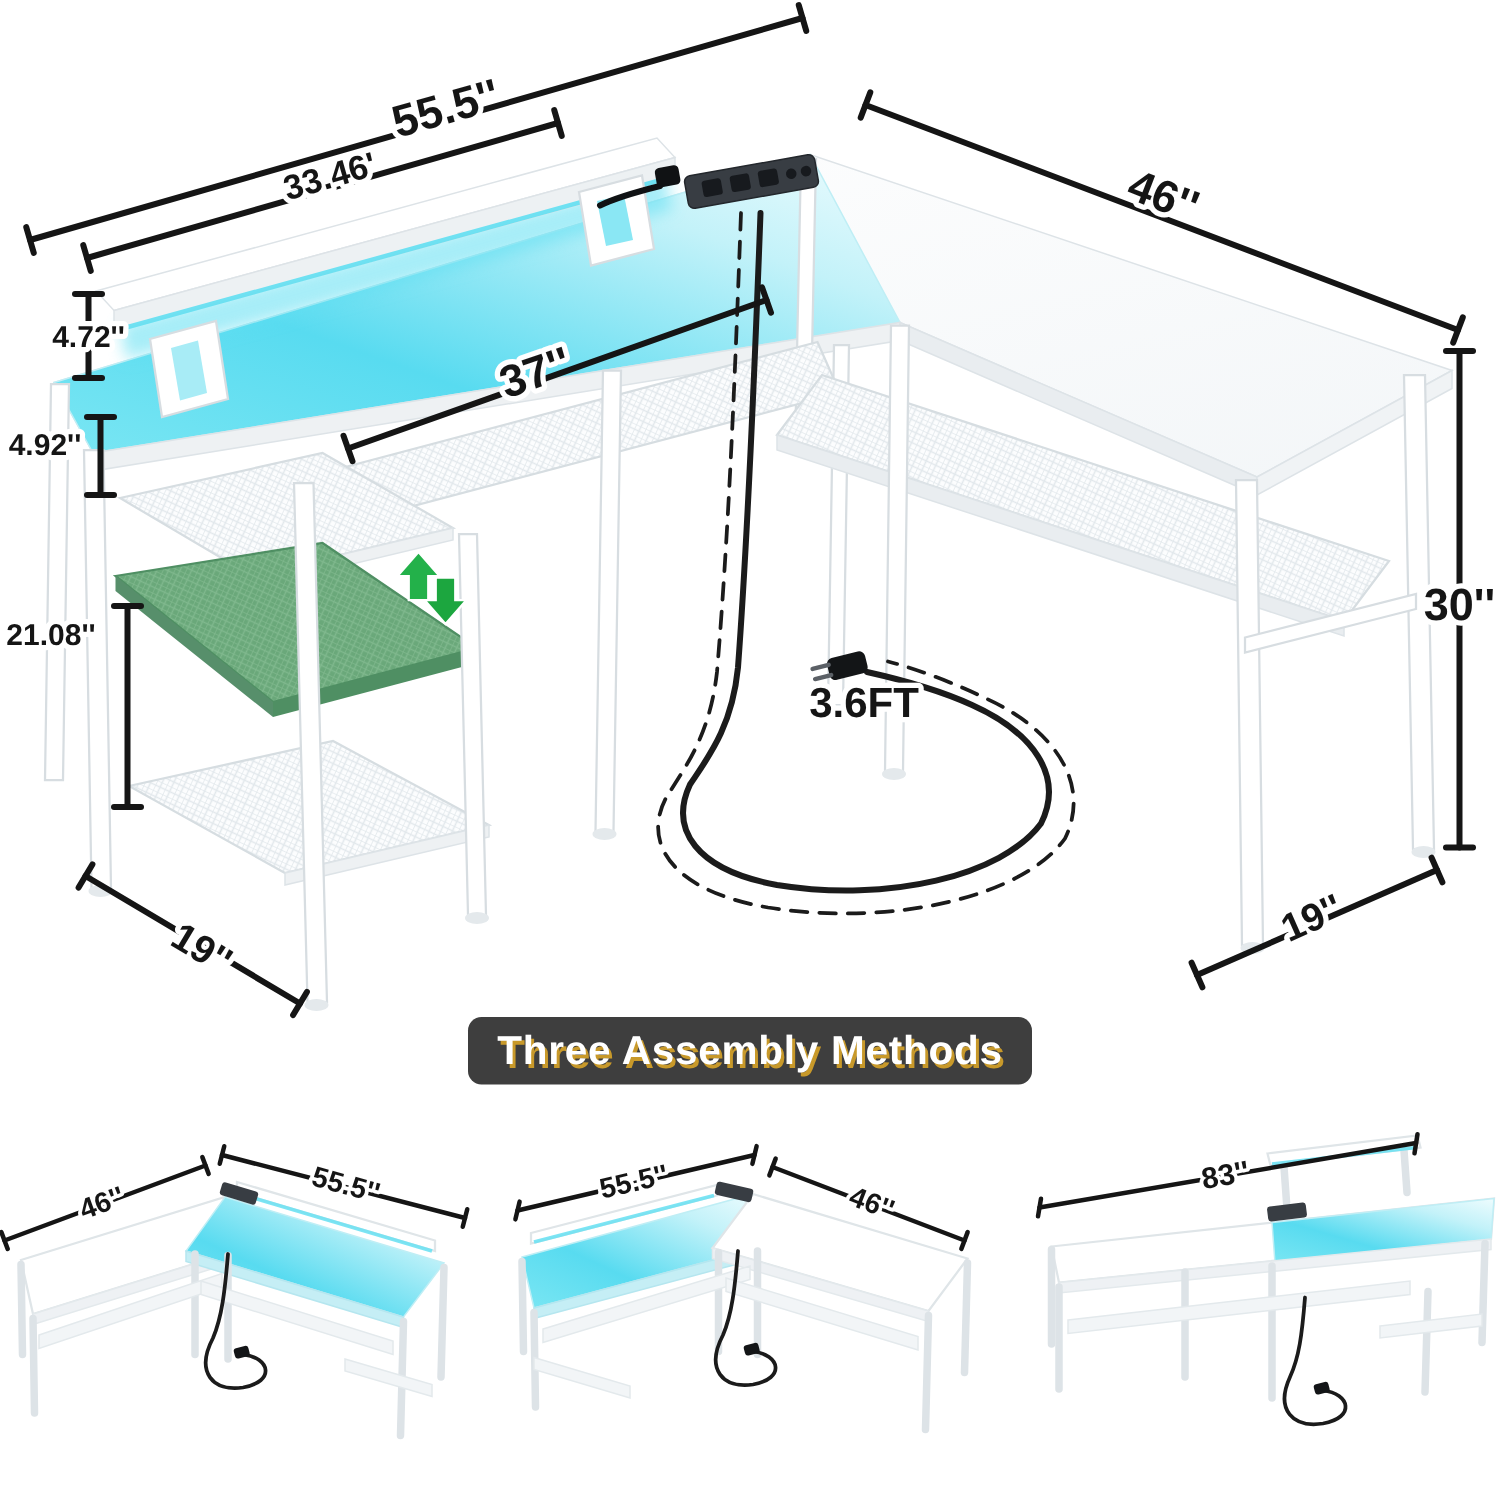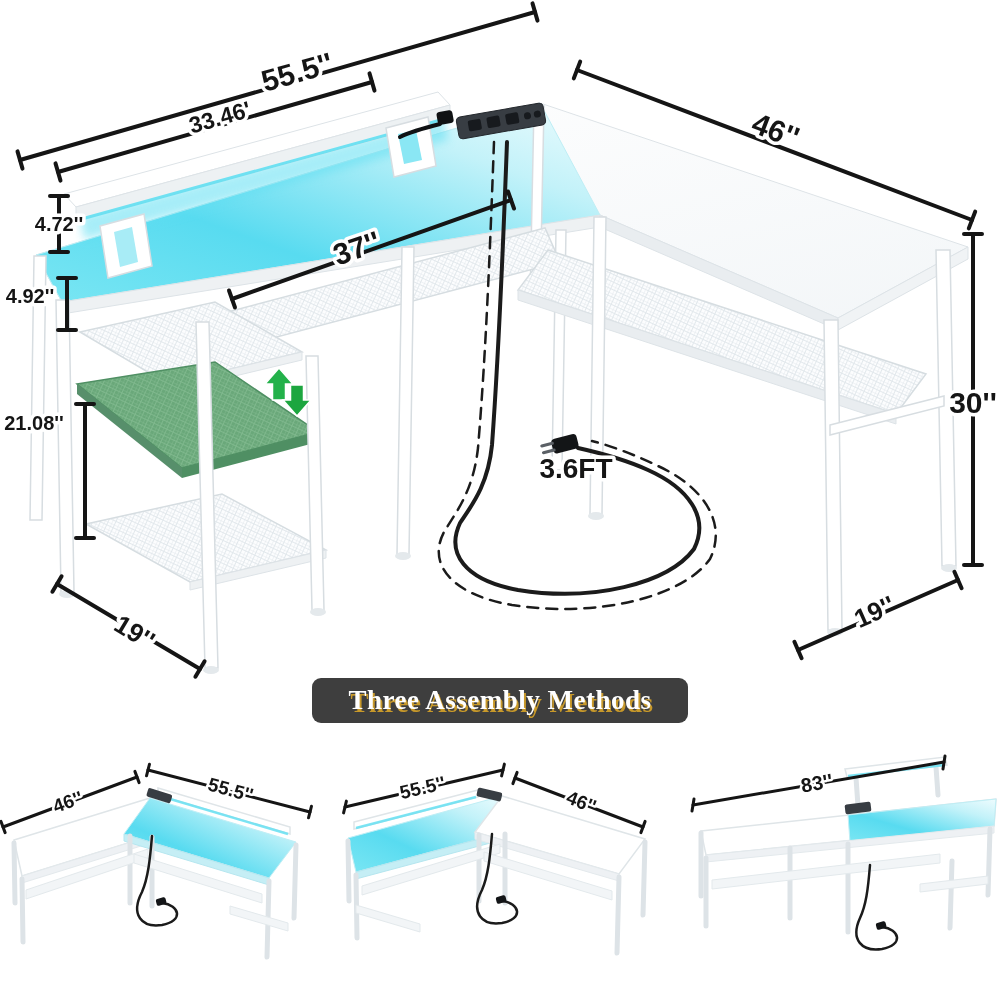--- a/index.html
+++ b/index.html
@@ -15,21 +15,21 @@
          paint-order:stroke;stroke:#ffffff;stroke-width:7;stroke-linejoin:round;text-anchor:middle;}
   .face{stroke:#dde3e7;stroke-width:1;}
   .leg{fill:#ffffff;stroke:#d7dde1;stroke-width:1.5;}
   .tleg{stroke:#dde3e7;stroke-width:5;stroke-linecap:round;}
   .tshelf{fill:#f2f5f7;stroke:#e3e9ec;stroke-width:1;}
   .cord{fill:none;stroke:#1b1b1b;stroke-width:4;stroke-linecap:round;}
   .cord2{fill:none;stroke:#1b1b1b;stroke-width:2.5;stroke-linecap:round;}
   .corddash{fill:none;stroke:#1b1b1b;stroke-width:2.5;stroke-dasharray:11 8;stroke-linecap:round;}
   
   .banner{position:absolute;left:312px;top:678px;width:376px;height:45px;background:#3e3e3e;
-          border-radius:9px;display:flex;align-items:center;justify-content:center;font-family:Liberation Serif, serif;}
+          border-radius:9px;display:flex;align-items:center;justify-content:center;}
   .banner span{color:#ffffff;font-size:27px;font-weight:700;letter-spacing:.5px;
           text-shadow:2px 3px 0 #c8992a;}
 </style>
 </head>
 <body>
 
 <div class="canvas">
 <svg width="1000" height="1000" viewBox="0 0 1000 1000">
   <defs>
     <linearGradient id="ledTop" x1="0" y1="1" x2="1" y2="0">

